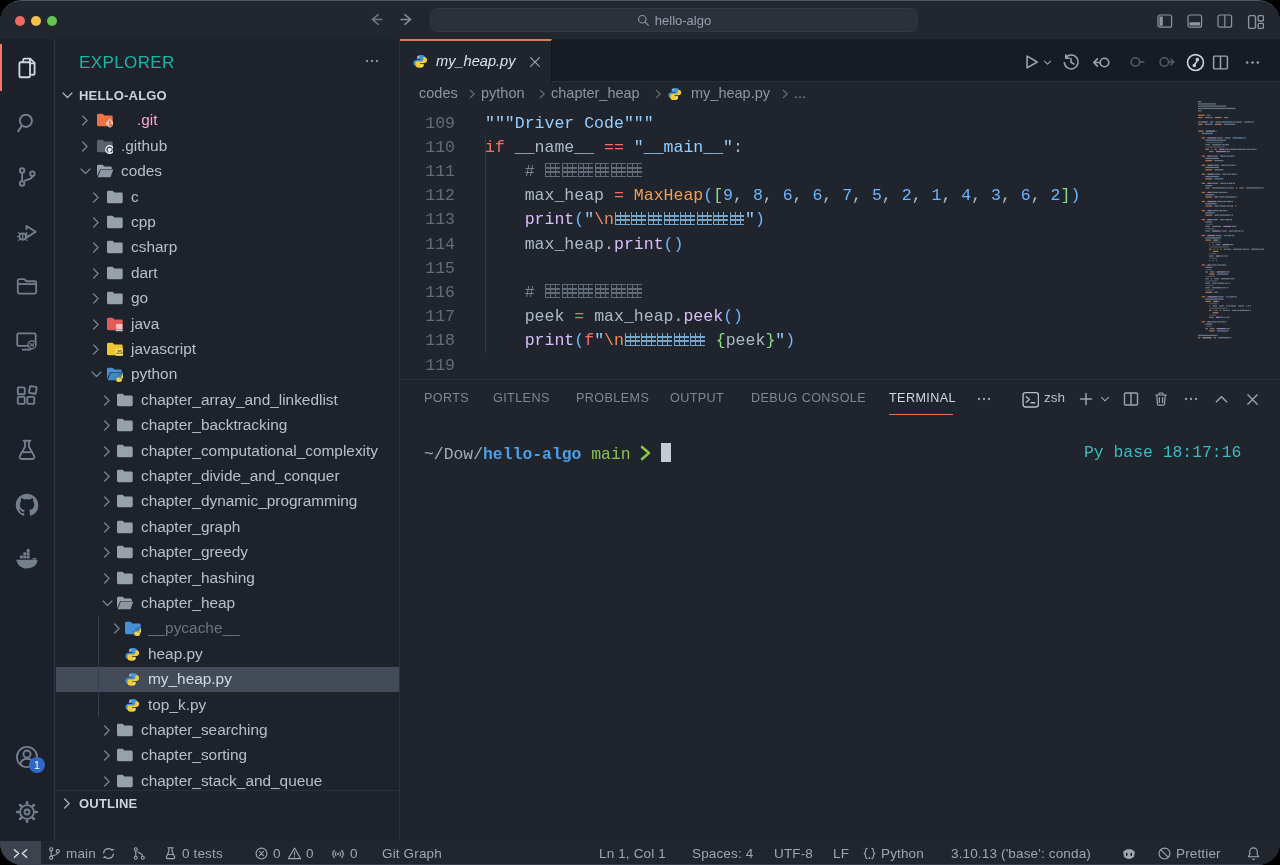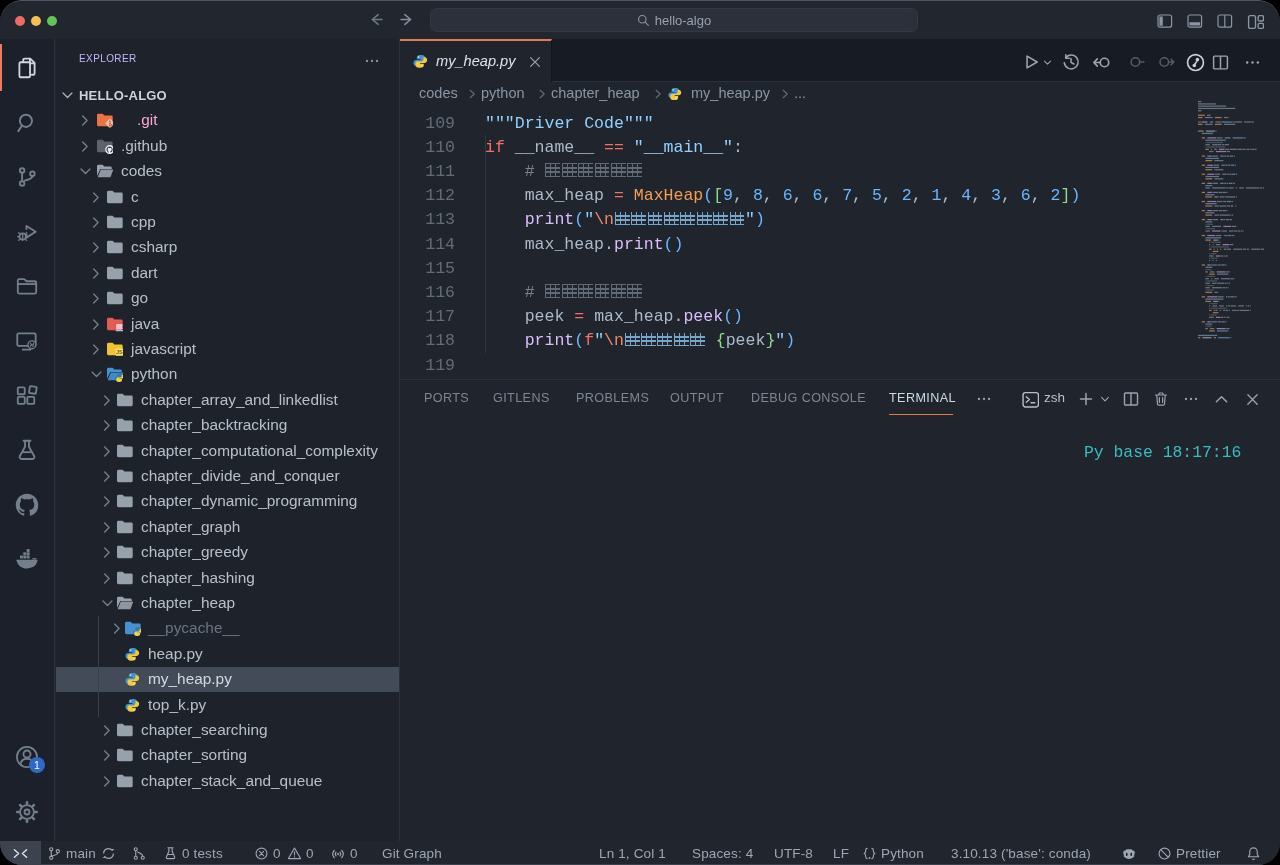--- a/index.html
+++ b/index.html
@@ -13,21 +13,21 @@
 #searchbox{position:absolute;left:430px;top:7px;width:488px;height:24px;background:#2b303b;
   border:1px solid #323944;border-radius:7px;color:#98a1ad;font-size:13px;
   display:flex;align-items:center;justify-content:center;gap:5px}
 
 #abar{position:absolute;left:0;top:38px;width:55px;height:802px;background:#1b202a;
   border-right:1px solid #2a3140}
 .aicon{position:absolute;left:14px;width:26px;height:26px}
 .aicon svg{width:26px;height:26px}
 
 #sbar{position:absolute;left:56px;top:38px;width:343px;height:802px;background:#1d222b}
-.hdr{position:absolute;left:23px;top:14px;font-size:10px;letter-spacing:.4px;color:#c4b5fd}
+.hdr{position:absolute;left:23px;top:14px;font-size:17px;letter-spacing:.4px;color:#14b8a6}
 .row{position:absolute;left:0;width:343px;height:25.4px}
 .lbl{position:absolute;top:50%;transform:translateY(-50%);font-size:15.4px;color:#b7c0ca;white-space:nowrap}
 .boldlbl{position:absolute;top:50%;transform:translateY(-50%);font-size:13px;font-weight:700;color:#ccd3da;letter-spacing:.2px}
 .chev{position:absolute;top:50%;transform:translateY(-50%);width:12px;height:12px}
 .ficon{position:absolute;top:50%;transform:translateY(-50%);width:17px;height:16px}
 .selrow{background:#434b58}
 .sect{position:absolute;left:0;width:343px;border-top:1px solid #2a313b}
 
 #ecol{position:absolute;left:400px;top:38px;width:880px;height:802px;background:#1f242d}
 #tabstrip{position:absolute;left:0;top:0;width:880px;height:43px;background:#171b23;
@@ -606,20 +606,28 @@
           </svg>
         </div>
         <div class="ficon" style="left:60px">
           <svg width="17" height="16" viewBox="0 0 16 16" fill="none">
             <path d="M0.5 3.2 a1.4 1.4 0 0 1 1.4 -1.4 h4.2 l1.8 1.8 h6.9 a1.4 1.4 0 0 1 1.4 1.4 v7.8 a1.4 1.4 0 0 1 -1.4 1.4 H1.9 a1.4 1.4 0 0 1 -1.4 -1.4 Z" fill="#97a1ab"></path>
           </svg>
         </div>
         <span class="lbl" style="left:85px;color:#b7c0ca">chapter_stack_and_queue</span>
       </div>
       <div class="abs" style="left:42px;top:576.7px;width:1px;height:101.6px;background:#39404d"></div>
+      <div class="row sect" style="top:751.3px;height:25.4px">
+        <div class="chev" style="left:5px">
+          <svg width="13" height="13" viewBox="0 0 16 16" fill="none">
+            <path d="M4.5 2.5 L10 8 L4.5 13.5" stroke="#aab3bd" stroke-width="1.6" stroke-linecap="round" stroke-linejoin="round"></path>
+          </svg>
+        </div>
+        <span class="boldlbl" style="left:23px">OUTLINE</span>
+      </div>
     </div>
     <div class="abs" style="left:399px;top:38px;width:1px;height:802px;background:#2b323e"></div>
     <div id="ecol">
       <div id="tabstrip">
         <div id="tab1">
           <div class="abs" style="left:12px;top:12px;width:17px;height:17px">
             <svg width="17" height="17" viewBox="0 0 17 17" fill="none">
               <g transform="translate(1.2,1.2) scale(1.45)">
                 <path d="M4.9 0.6 c-1.6 0 -2.4 .6 -2.4 1.7 v1.2 h2.5 v.5 H2 c-1.1 0 -1.8 .8 -1.8 2 0 1 .5 1.7 1.4 1.9 h1.2 V6.6 c0 -.9 .7 -1.5 1.6 -1.5 h2.4 c.8 0 1.4 -.6 1.4 -1.5 V2.3 c0 -1 -.9 -1.7 -2.3 -1.7 z" fill="#4591d2"></path>
                 <circle cx="3.7" cy="1.9" r="0.55" fill="#dce8f2"></circle>
@@ -1183,20 +1191,23 @@
         <div class="abs" style="left:814px;top:12px">
           <svg width="15" height="15" viewBox="0 0 16 16" fill="none">
             <path d="M2.5 10.5 L8 5 L13.5 10.5" stroke="#9aa4b1" stroke-width="1.6" stroke-linecap="round" stroke-linejoin="round"></path>
           </svg>
         </div>
         <div class="abs" style="left:845px;top:12px">
           <svg width="15" height="15" viewBox="0 0 16 16" fill="none">
             <path d="M3 3 L13 13 M13 3 L3 13" stroke="#9aa4b1" stroke-width="1.4" stroke-linecap="round"></path>
           </svg>
         </div>
+        <div id="term"><span style="color:#a2adb8">~/Dow/</span><span style="color:#4d9fe8;font-weight:bold">hello-algo</span><span> </span><span style="color:#8bc34a">main</span><span> </span><span style="display:inline-block;vertical-align:-2px"><svg width="11" height="16" viewBox="0 0 11 16" fill="none">
+              <path d="M2 2 L9 8 L2 14" stroke="#8bc34a" stroke-width="2.6" stroke-linecap="round" stroke-linejoin="round"></path>
+            </svg></span><span> </span><span style="display:inline-block;width:9.3px;height:19px;background:#c3ccd3;vertical-align:-3.5px"></span></div>
         <div id="rprompt" style="left:684px">Py base 18:17:16</div>
       </div>
     </div>
     <div id="status">
       <div id="remoteblk">
         <div class="abs" style="left:13px;top:5px">
           <svg width="15" height="15" viewBox="0 0 16 16" fill="none">
             <path d="M1.5 4 L6 8 L1.5 12 M14.5 4 L10 8 L14.5 12" stroke="#dfe4e9" stroke-width="1.5" stroke-linecap="round" stroke-linejoin="round"></path>
           </svg>
         </div>

